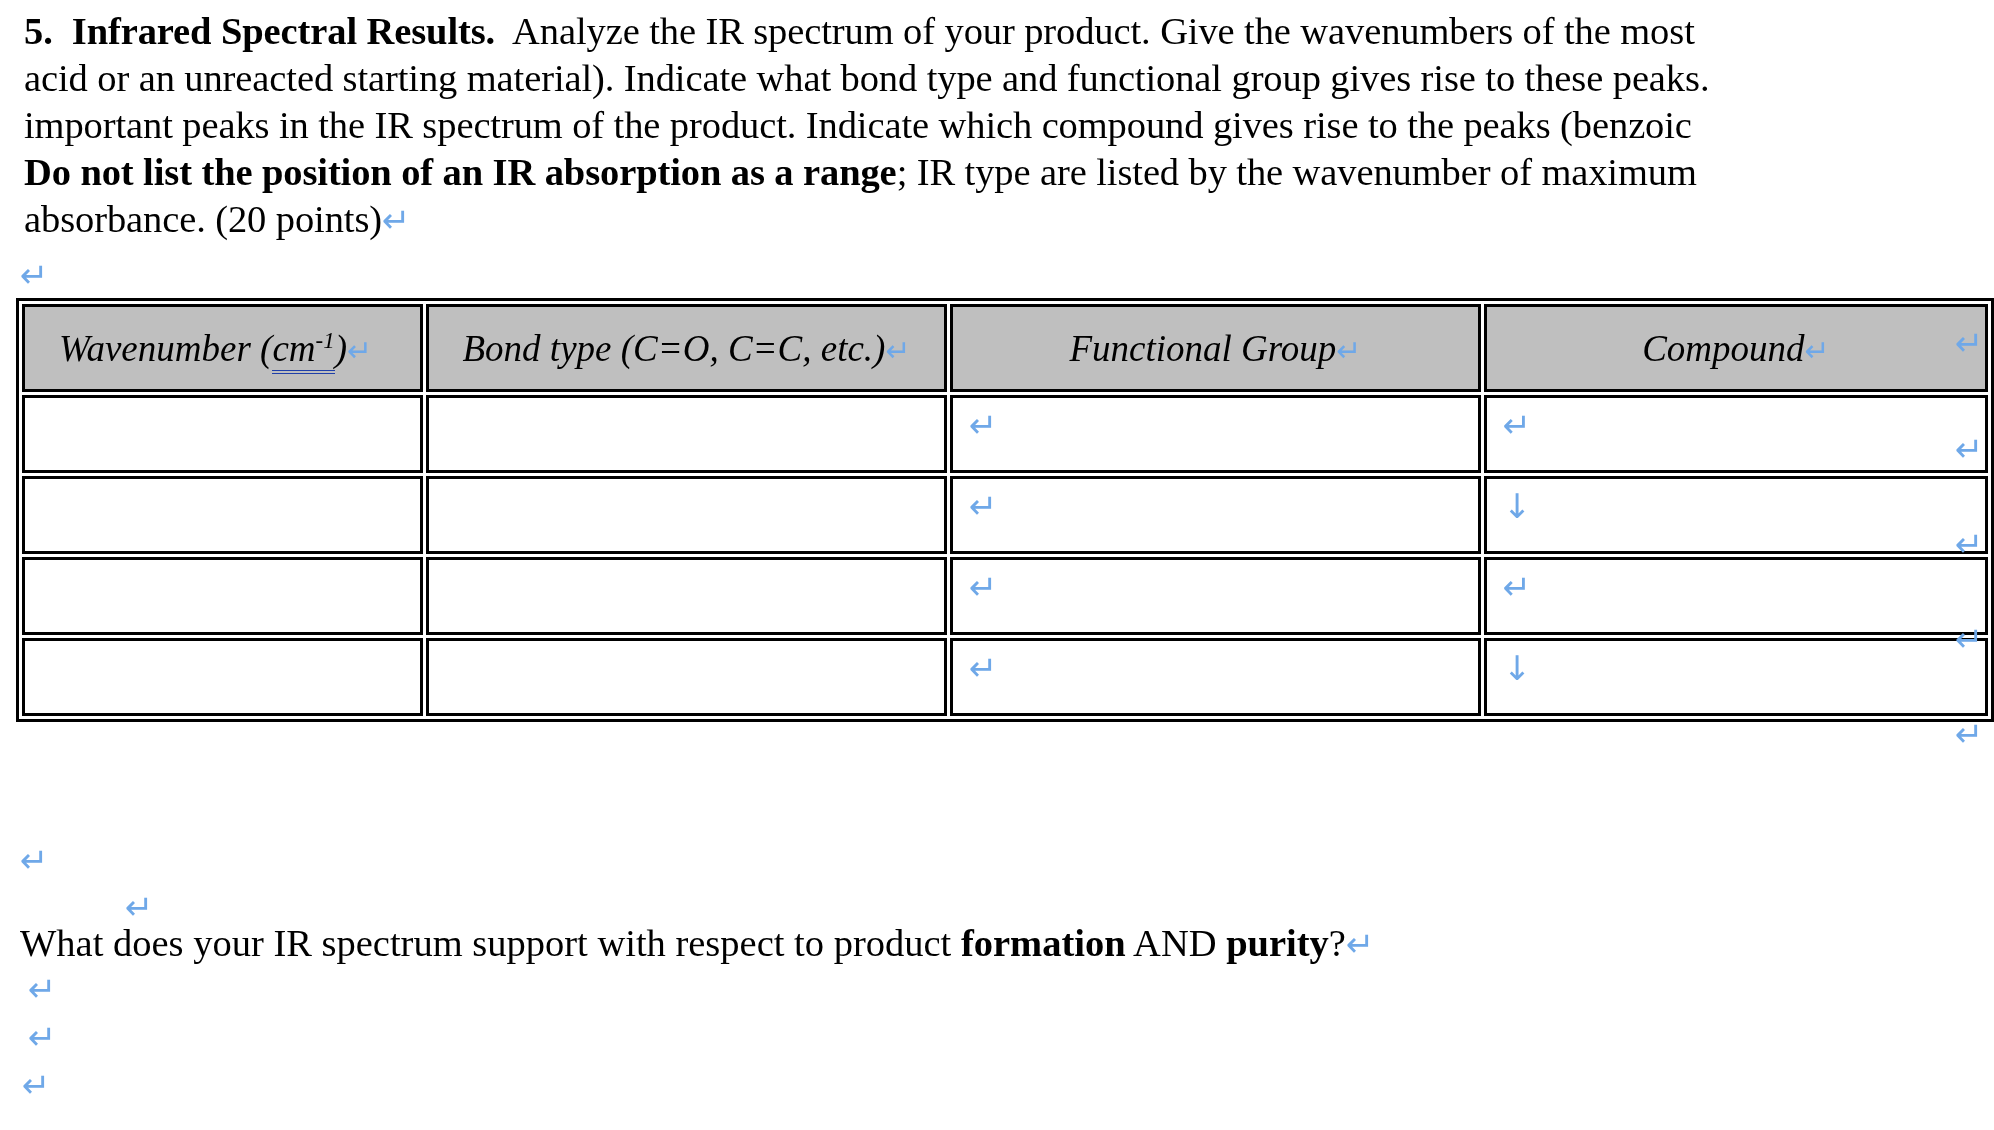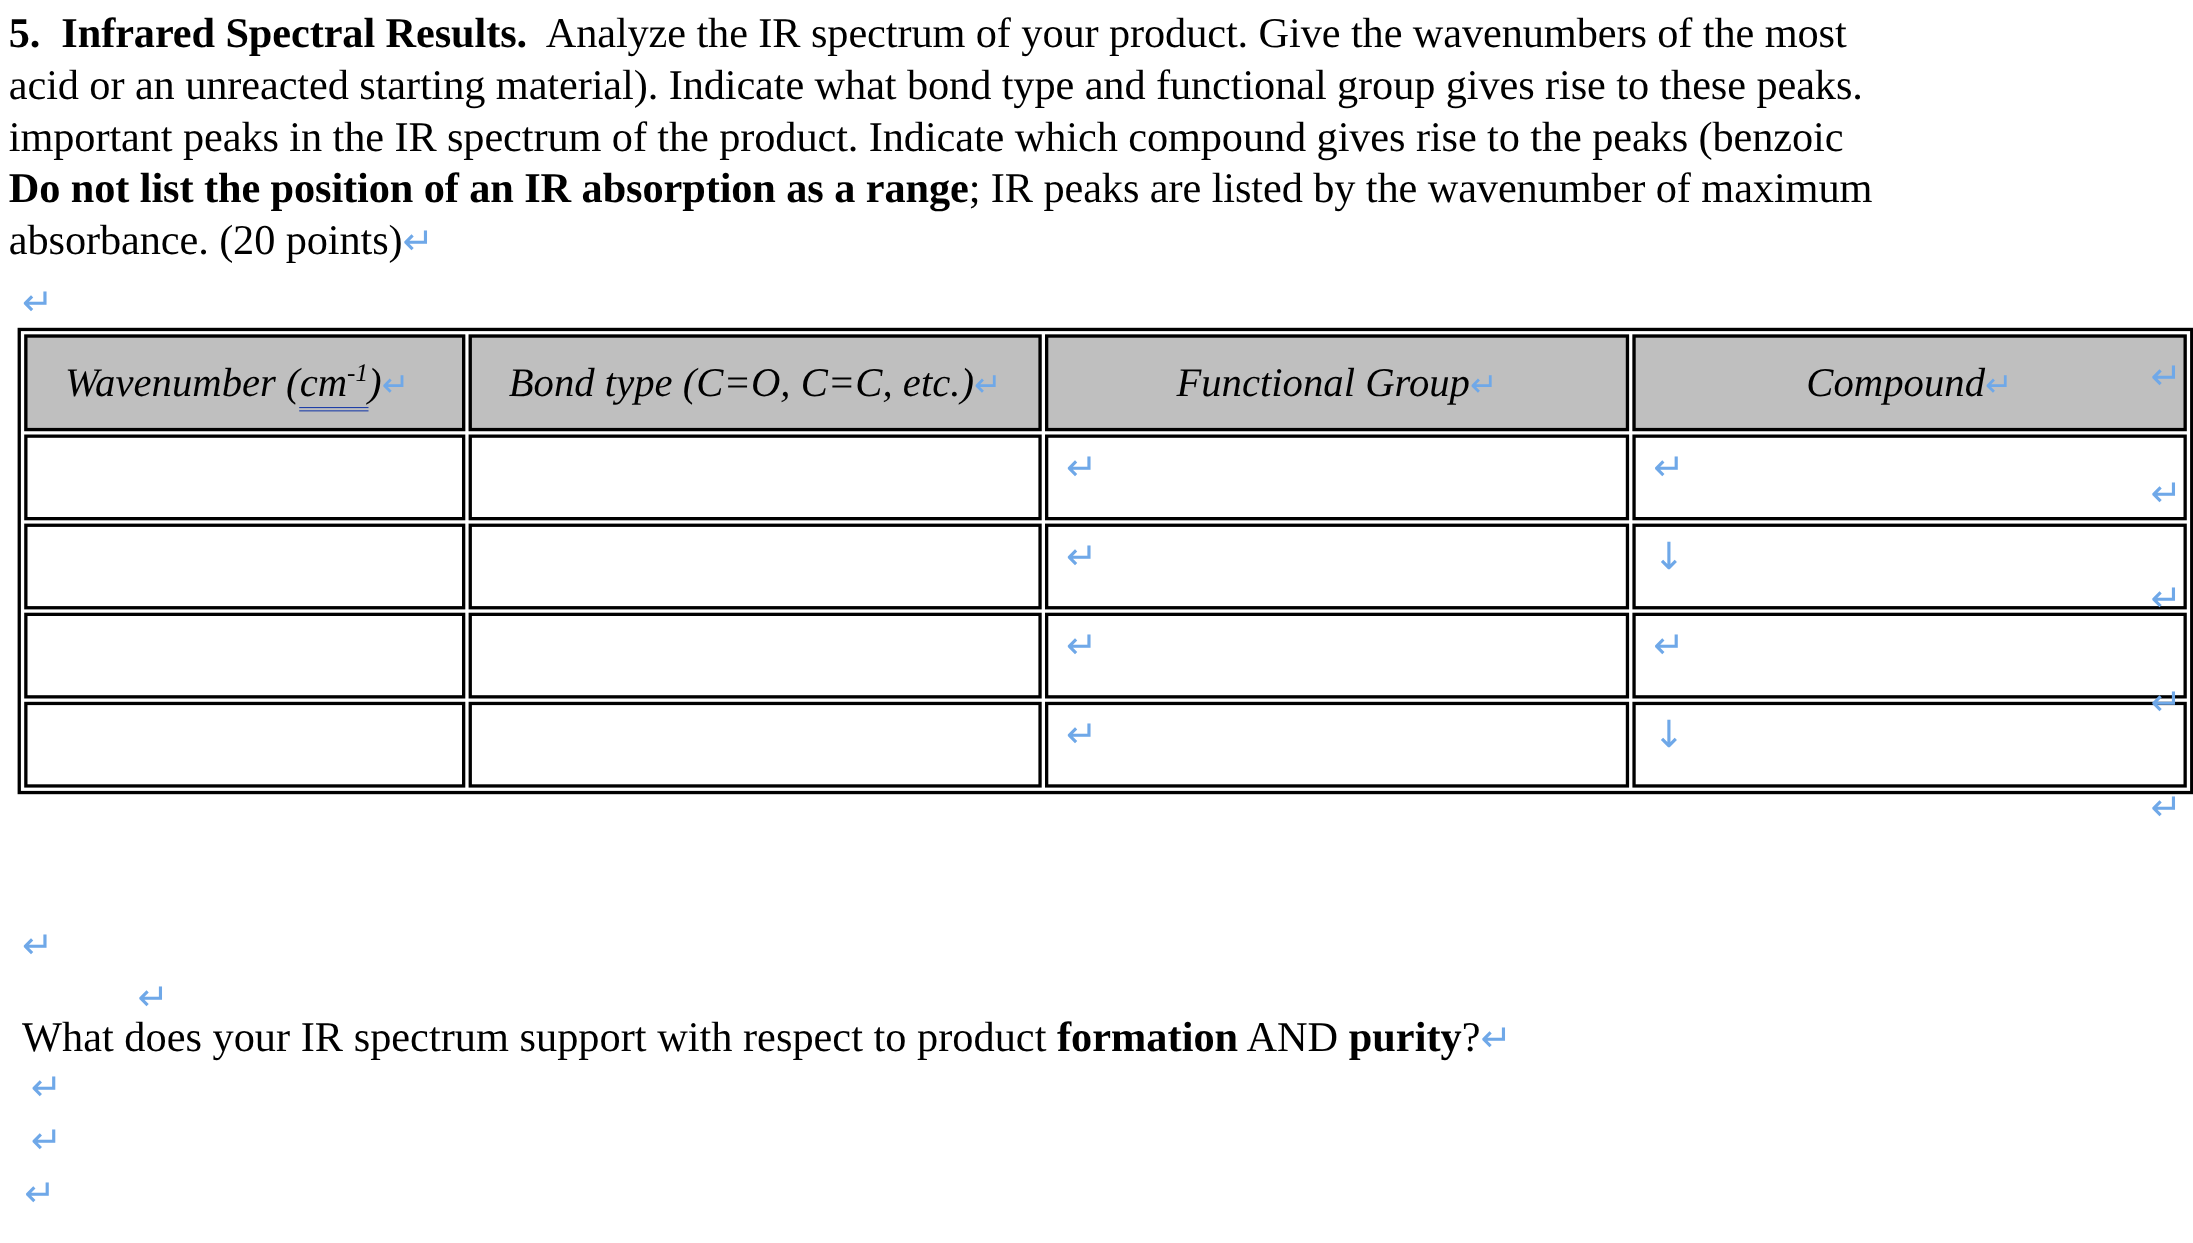--- a/index.html
+++ b/index.html
@@ -33,21 +33,21 @@
     line-height: 1;
     vertical-align: baseline;
   }
   .mark.ret { font-size: 34px; }
   .mark.down { font-size: 34px; }
   .mark.small { font-size: 30px; }
 
   
   .intro {
     position: absolute;
-    left: 8px;
+    left: 24px;
     top: 8px;
     width: 1955px;
     font-size: 38.5px;
     line-height: 1.0;
     text-align: left;
     letter-spacing: -0.1px;
   }
   .intro p {
     margin: 0 0 0 0;
     padding: 0;
@@ -132,21 +132,21 @@
 </style>
 </head>
 <body>
 
 <div class="page">
 
   <div class="intro">
     <p><b>5.</b>&nbsp; <b>Infrared Spectral Results.</b>&nbsp; <span>Analyze the IR spectrum of your product.  Give the wavenumbers of the most</span></p>
     <p>acid or an unreacted starting material).  Indicate what bond type and functional group gives rise to these peaks.</p>
     <p>important peaks in the IR spectrum of the product.  Indicate which compound gives rise to the peaks (benzoic</p>
-    <p><b>Do not list the position of an IR absorption as a range</b><span>; IR peaks are listed by the wavenumber of maximum</span></p>
+    <p><b>Do not list the position of an IR absorption as a range</b><span>; IR type are listed by the wavenumber of maximum</span></p>
     <p><span>absorbance. (20 points)</span><span class="mark ret">↵</span></p>
   </div>
 
   <div class="ret-line" style="left:20px; top:258px;">
     <span class="mark ret">↵</span>
   </div>
 
   <div class="tbl-wrap">
     <table class="main">
       <thead>

